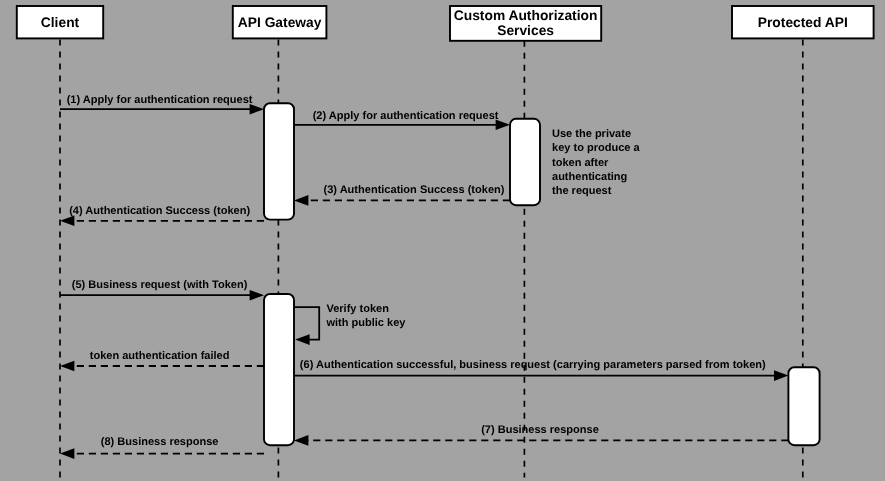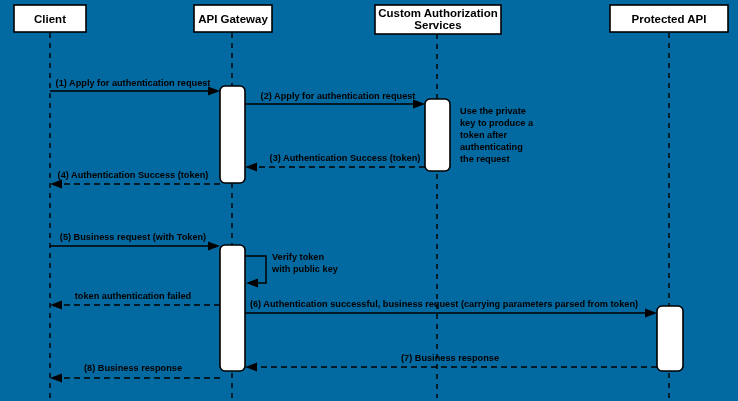--- a/index.html
+++ b/index.html
@@ -4,21 +4,21 @@
 <style>
   html, body {
     margin: 0;
     padding: 0;
     background: #ffffff;
   }
   #canvas {
     position: relative;
     width: 738px;
     height: 401px;
-    background: #0369a1;
+    background: #a3a3a3;
     font-family: "Liberation Sans", sans-serif;
     overflow: hidden;
   }
   svg#diagram {
     position: absolute;
     left: 0;
     top: 0;
     width: 738px;
     height: 401px;
   }

